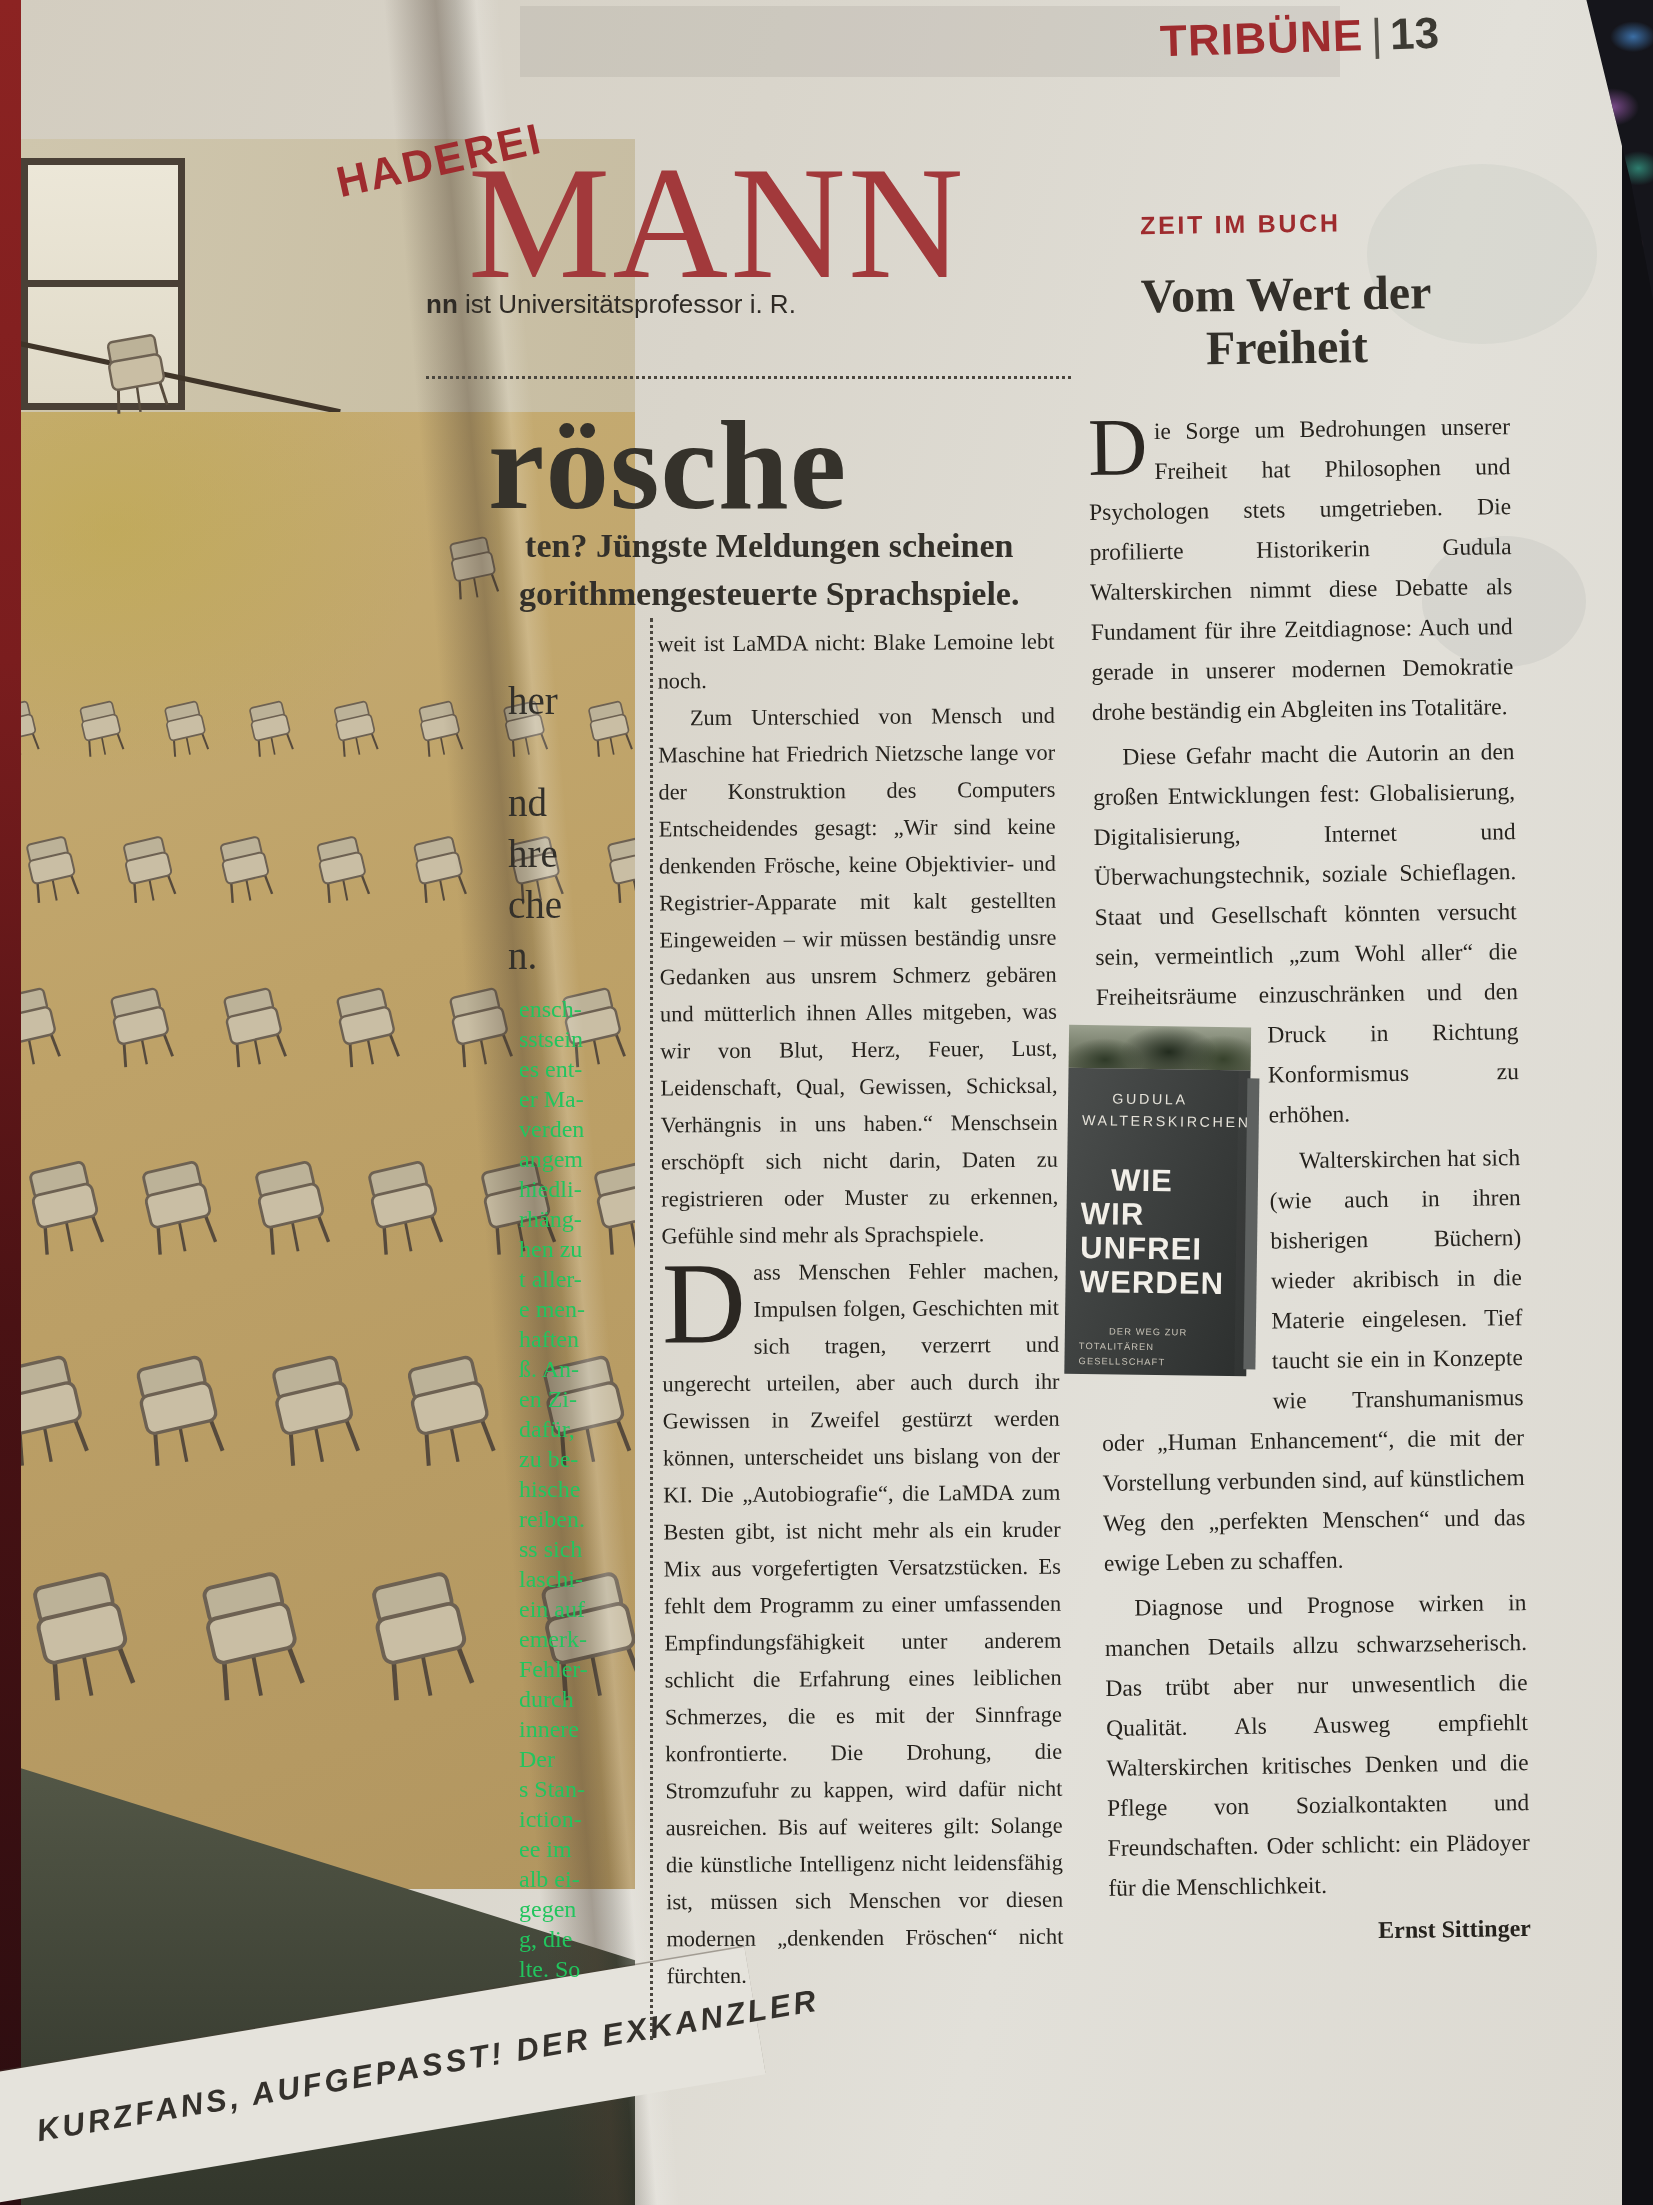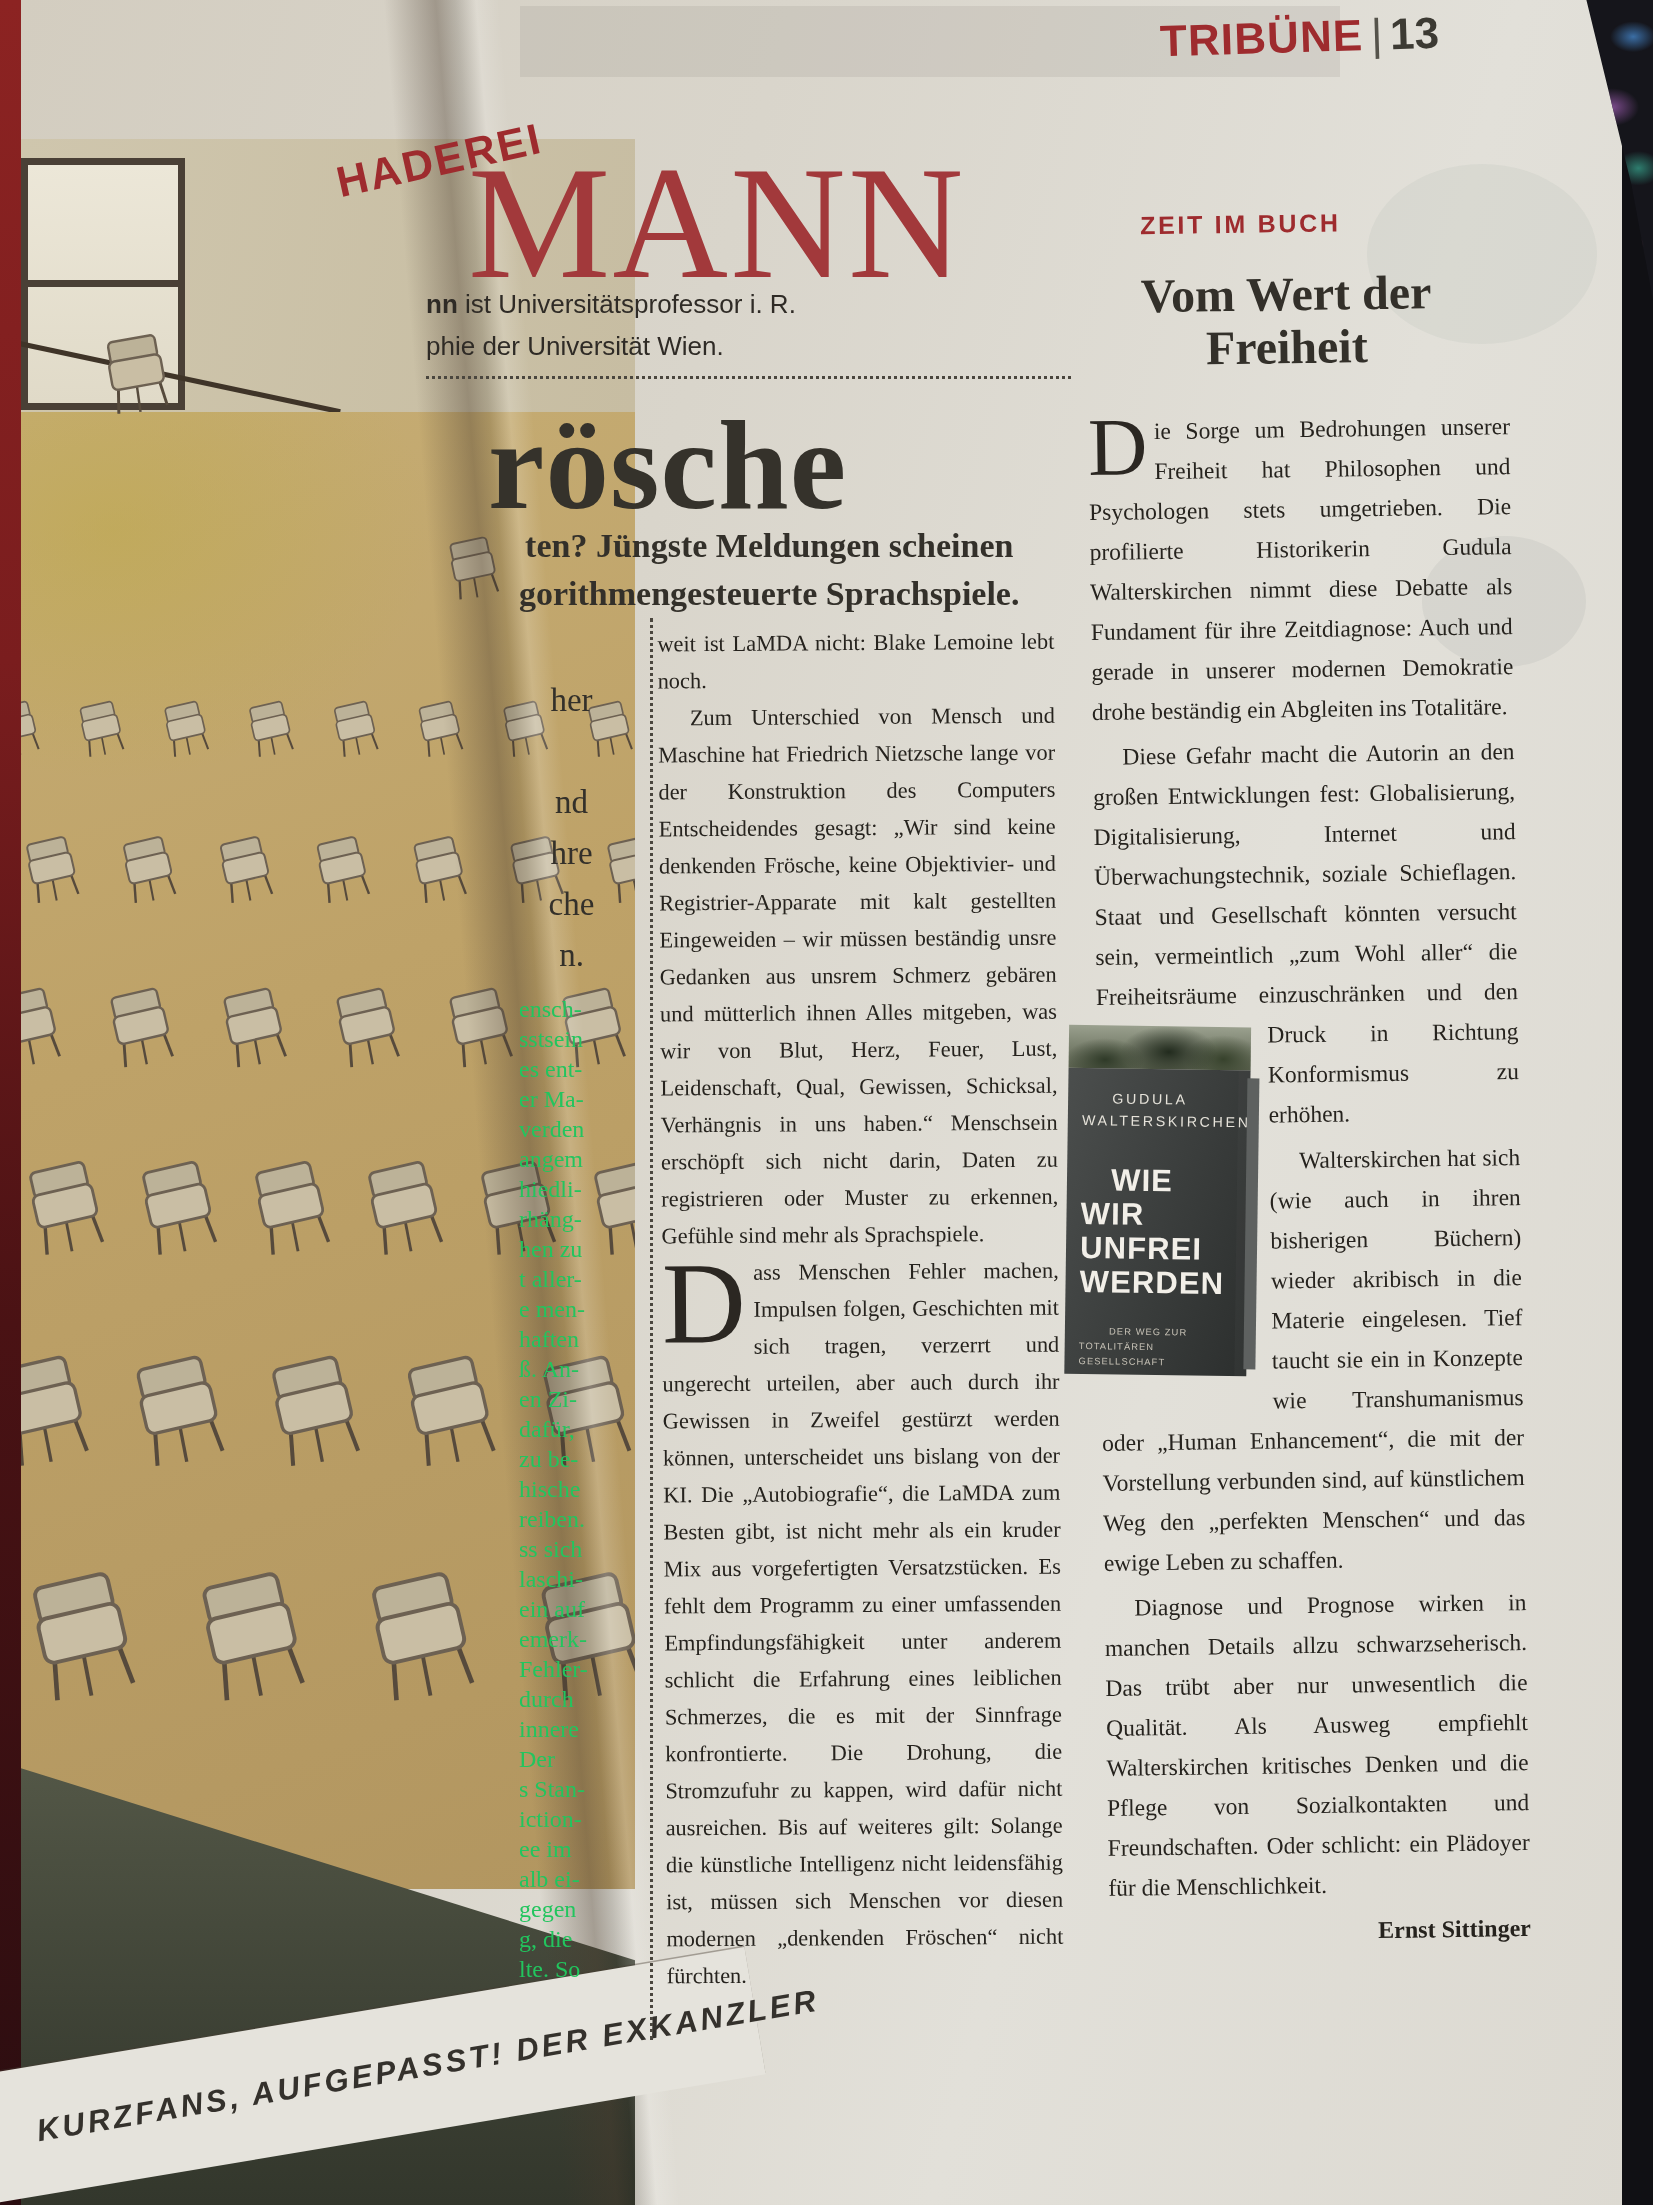--- a/index.html
+++ b/index.html
@@ -69,22 +69,22 @@
     font-family:"Liberation Sans", sans-serif;font-size:26px;line-height:1.6;color:#2f2b26;}
   .dotted-h{position:absolute;left:426px;top:376px;width:645px;border-top:3.3px dotted #4a463e;z-index:6;}
 
   
   .headline-frag{position:absolute;left:488px;top:402px;font-weight:bold;font-size:127px;
     line-height:1;color:#35322b;z-index:6;letter-spacing:1.1px;}
   .subhead{position:absolute;left:519px;top:522px;font-weight:bold;font-size:34px;
     line-height:1.42;color:#33302a;z-index:6;white-space:pre-line;text-align:center;}
 
   
-  .intro-frags{position:absolute;left:508px;top:675px;width:127px;text-align:center;
-    font-size:33px;line-height:51px;color:#33302a;white-space:pre-line;z-index:6;}
+  .intro-frags{position:absolute;left:508px;top:675px;width:127px;text-align:left;
+    font-size:39px;line-height:51px;color:#33302a;white-space:pre-line;z-index:6;}
   .col-frags{position:absolute;left:519px;top:994px;width:118px;
     font-size:24px;line-height:30px;color:#22c55e;white-space:pre-line;z-index:6;}
 
   
   .dotted-v{position:absolute;left:650px;top:618px;height:1422px;border-left:3.3px dotted #4a463e;z-index:6;}
   .mid-col{position:absolute;left:662px;top:624px;width:397px;z-index:6;transform:rotate(-0.4deg);
     font-size:22.4px;line-height:37px;text-align:justify;color:#26231e;}
   .mid-col p{margin:0;}
   .mid-col p.ind{text-indent:32px;}
   .drop{float:left;font-size:116px;line-height:92px;padding:3.3px 7.7px 0 0;color:#2b2722;}
@@ -198,21 +198,20 @@
 </div>
 
 <div class="section-header">
   <span class="ttl">TRIBÜNE</span><span class="sep">|</span><span class="num">13</span>
 </div>
 
 <div class="kicker">HADEREI</div>
 <div class="author-frag">MANN</div>
 <div class="byline">
   <div><b>nn</b><span> ist Universitätsprofessor i. R.</span></div>
-  <div>phie der Universität Wien.</div>
 </div>
 <div class="dotted-h"></div>
 
 <div class="headline-frag">rösche</div>
 <div class="subhead">ten? Jüngste Meldungen scheinen
 gorithmengesteuerte Sprachspiele.</div>
 
 <div class="intro-frags">her
 
 nd

